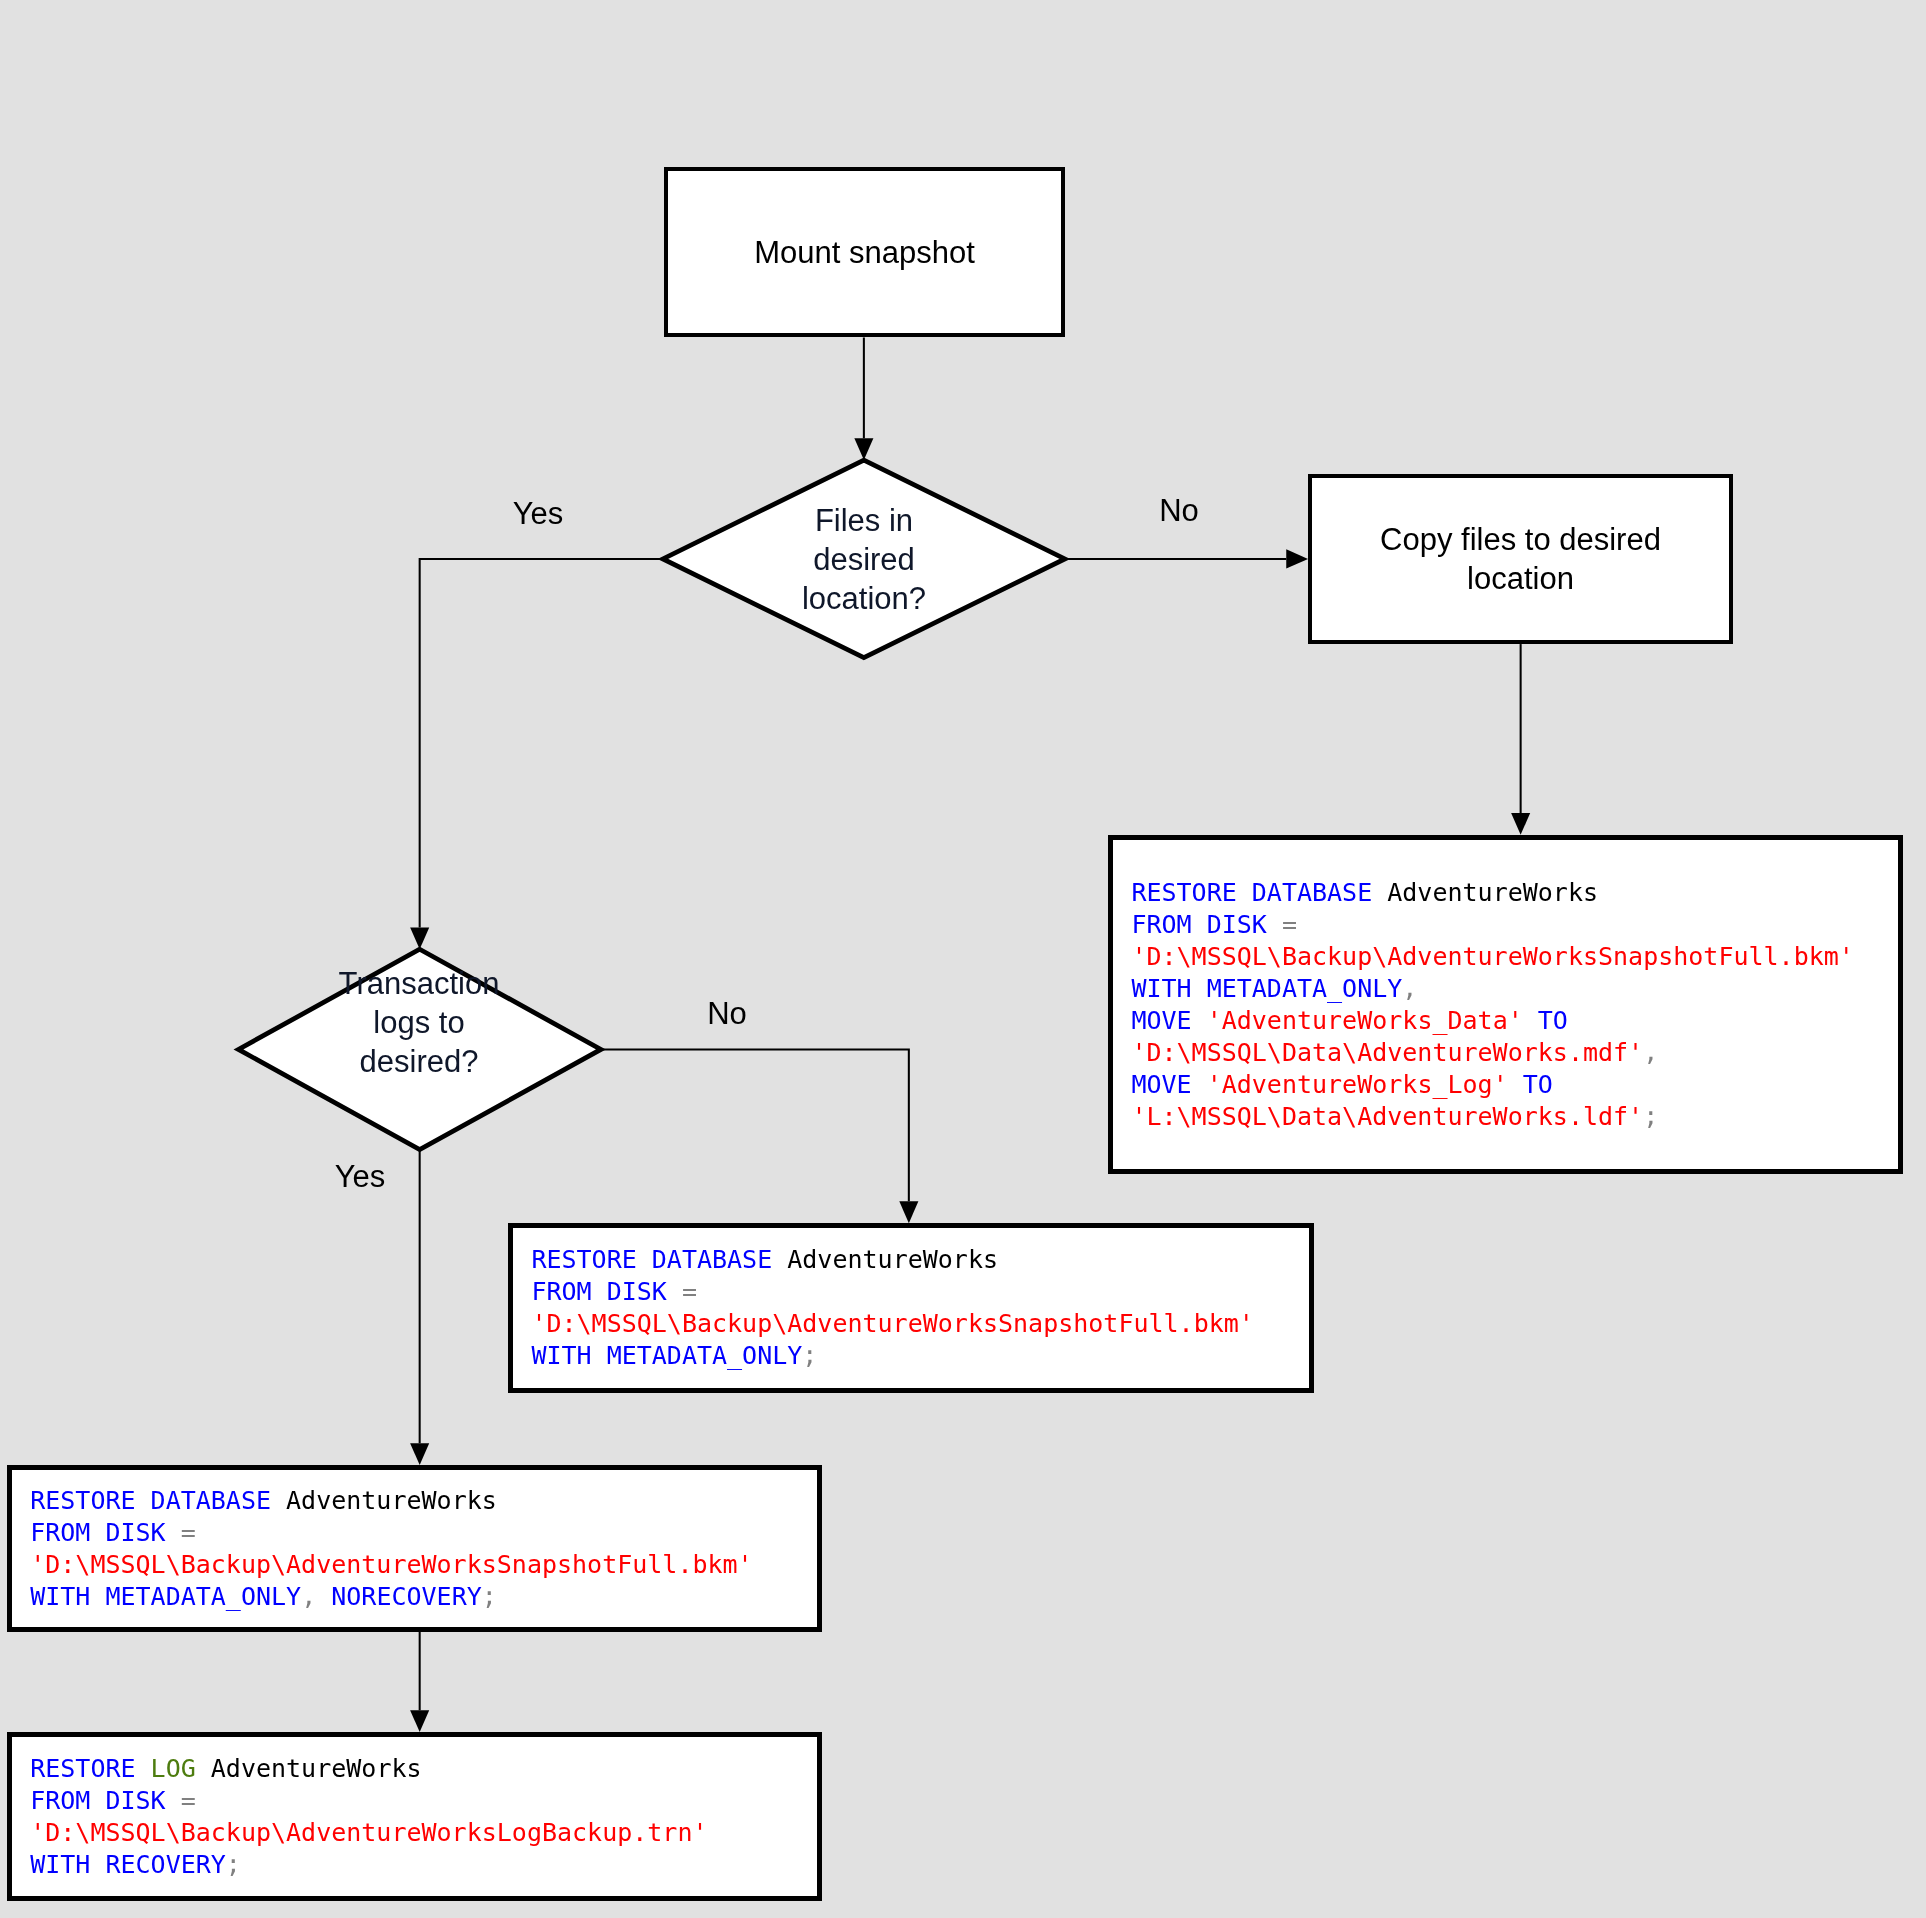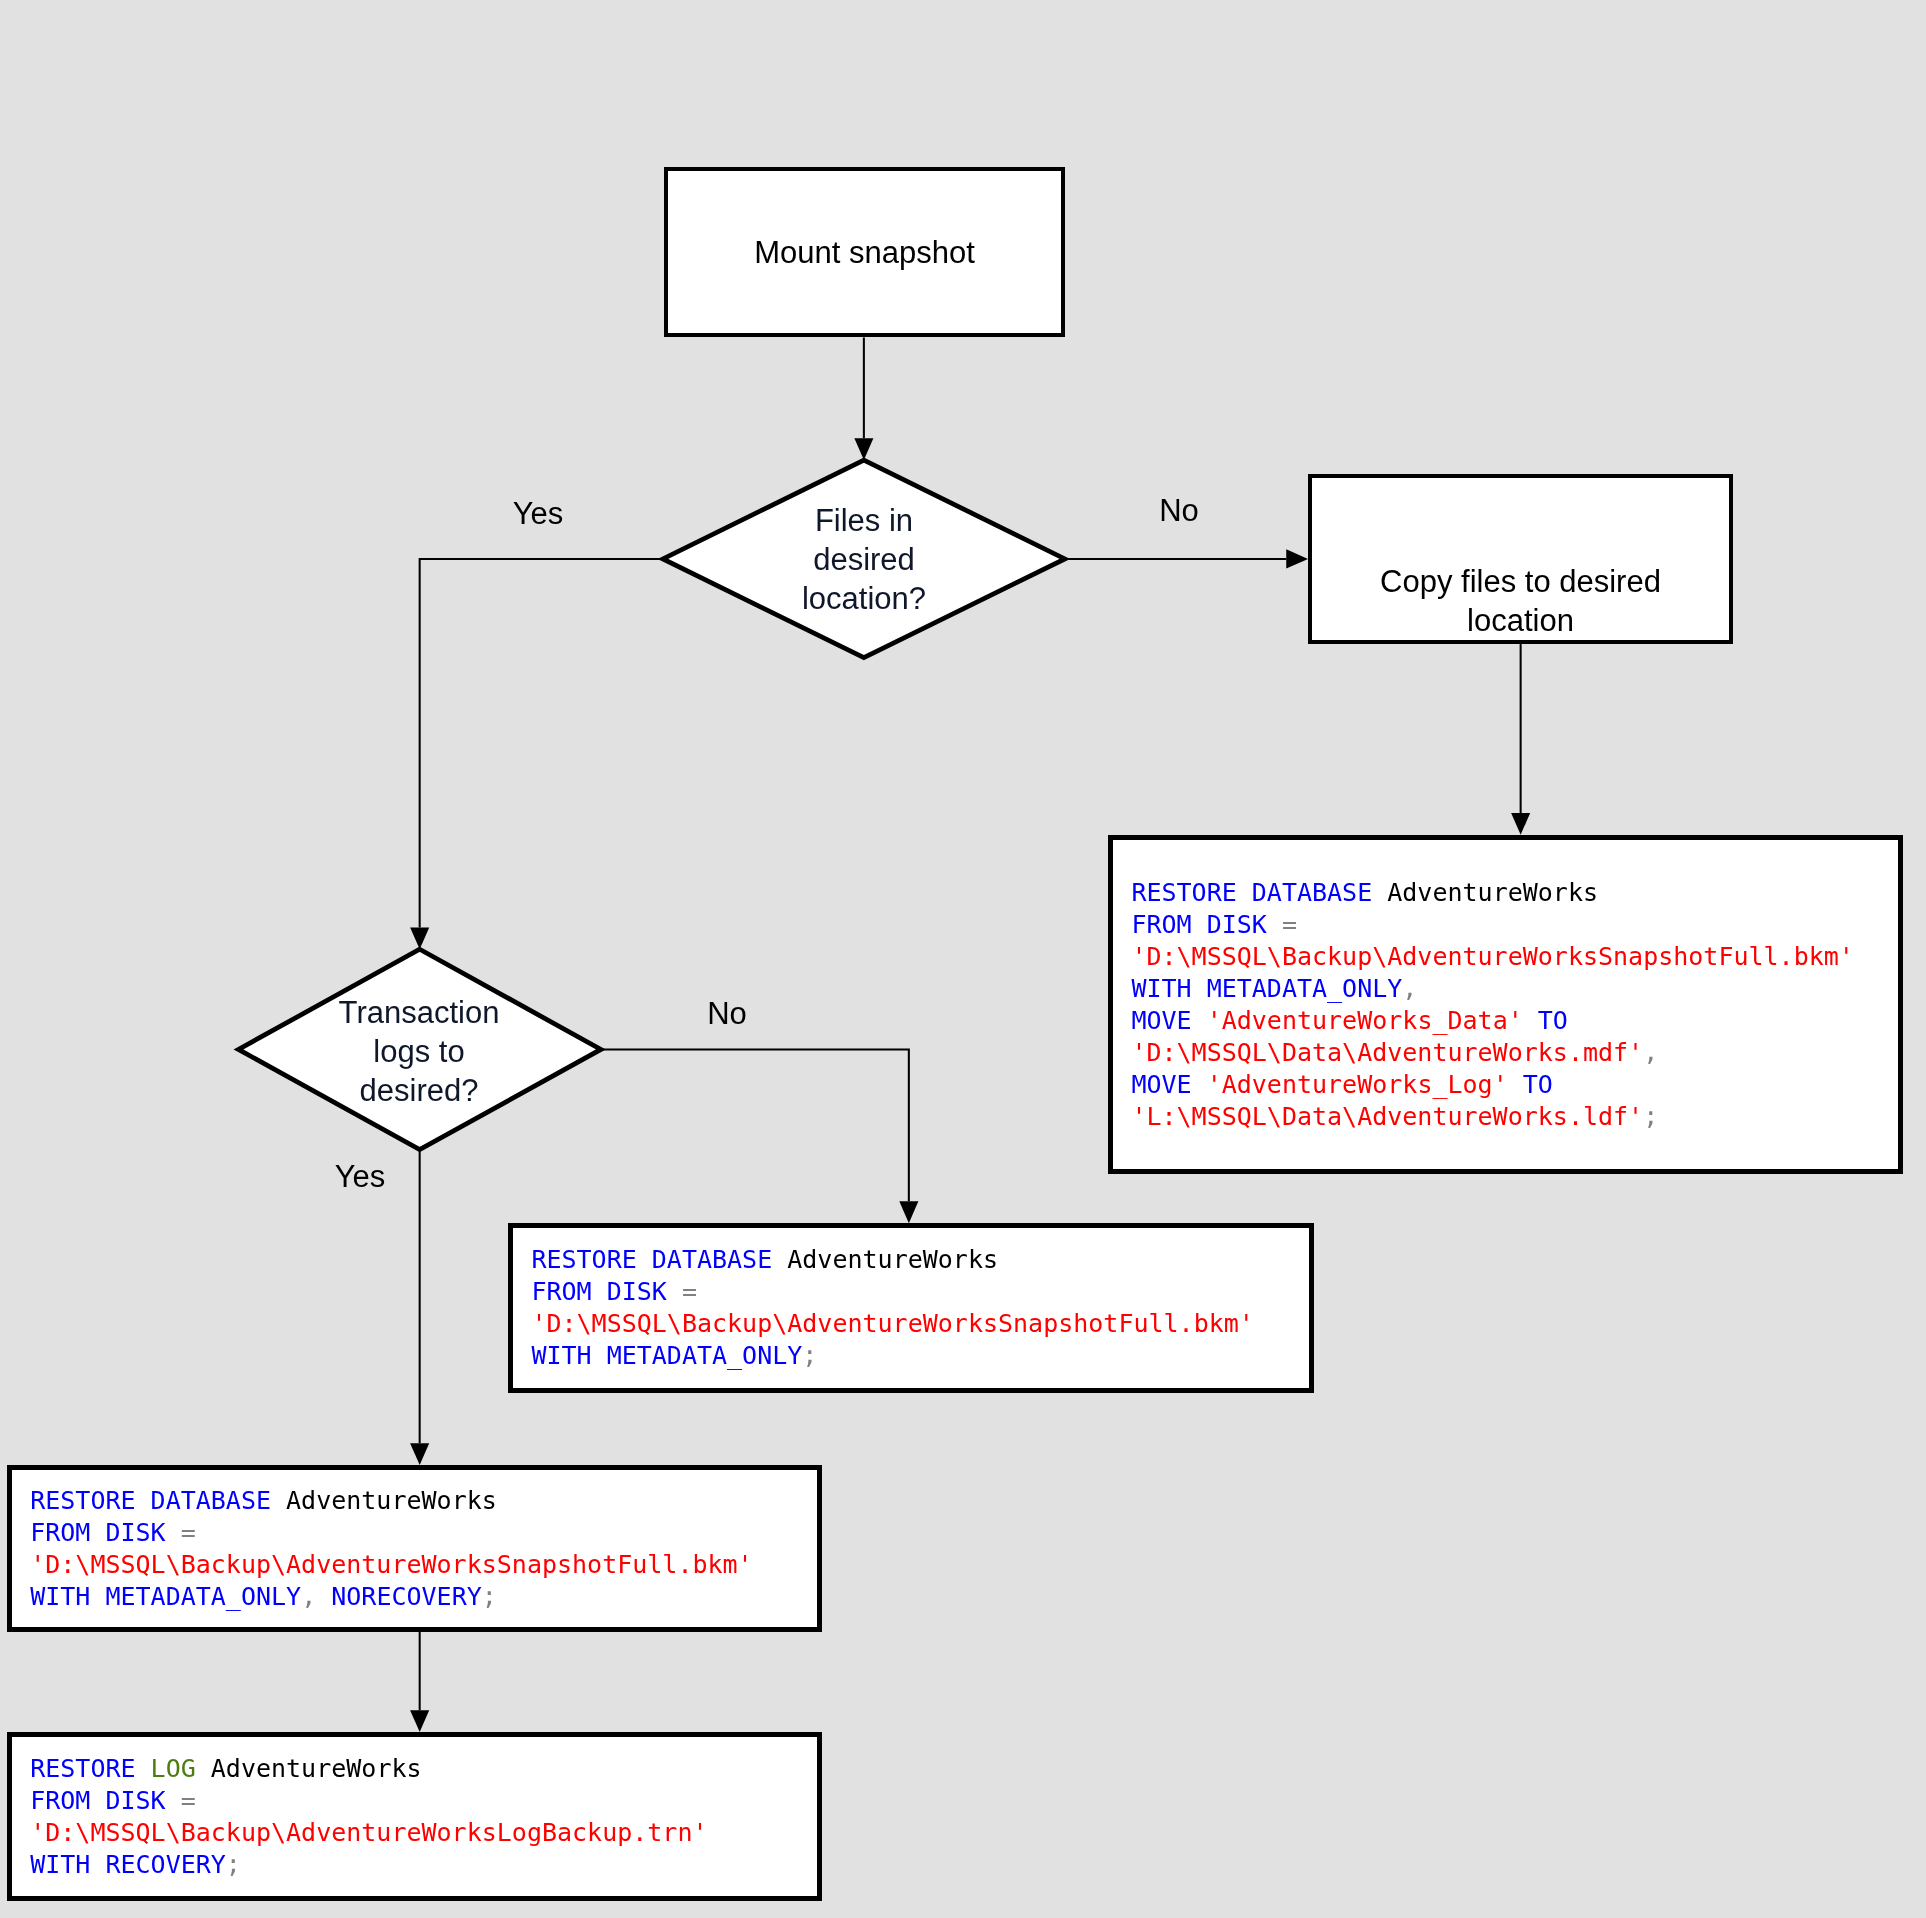--- a/index.html
+++ b/index.html
@@ -120,32 +120,32 @@
 
     <polygon class="diamond-shape" points="1268,675 1563,820 1268,965 973,820"></polygon>
     <polygon class="diamond-shape" points="616,1393 882,1540 616,1687 350,1540"></polygon>
   </svg>
 
 
   <div class="node" style="left:664px; top:167px; width:401px; height:170px;">
     <span>Mount snapshot</span>
   </div>
 
-  <div class="node" style="left:1308px; top:474px; width:425px; height:170px;justify-content:flex-end;">
+  <div class="node" style="left:1308px; top:474px; width:425px; height:170px;">
     <span>Copy files to desired</span>
     <span>location</span>
   </div>
 
   <div class="diamond-label" style="left:663px; top:460px; width:402px; height:198px;">
     <span>Files in</span>
     <span>desired</span>
     <span>location?</span>
   </div>
 
-  <div class="diamond-label" style="left:238px; top:951px; width:362px; height:200px;">
+  <div class="diamond-label" style="left:238px; top:922px; width:362px; height:200px;">
     <span>Transaction</span>
     <span>logs to</span>
     <span>desired?</span>
   </div>
 
   <div class="edge-label" style="left:538px; top:514px;">Yes</div>
   <div class="edge-label" style="left:1179px; top:511px;">No</div>
   <div class="edge-label" style="left:727px; top:1014px;">No</div>
   <div class="edge-label" style="left:360px; top:1177px;">Yes</div>
 

